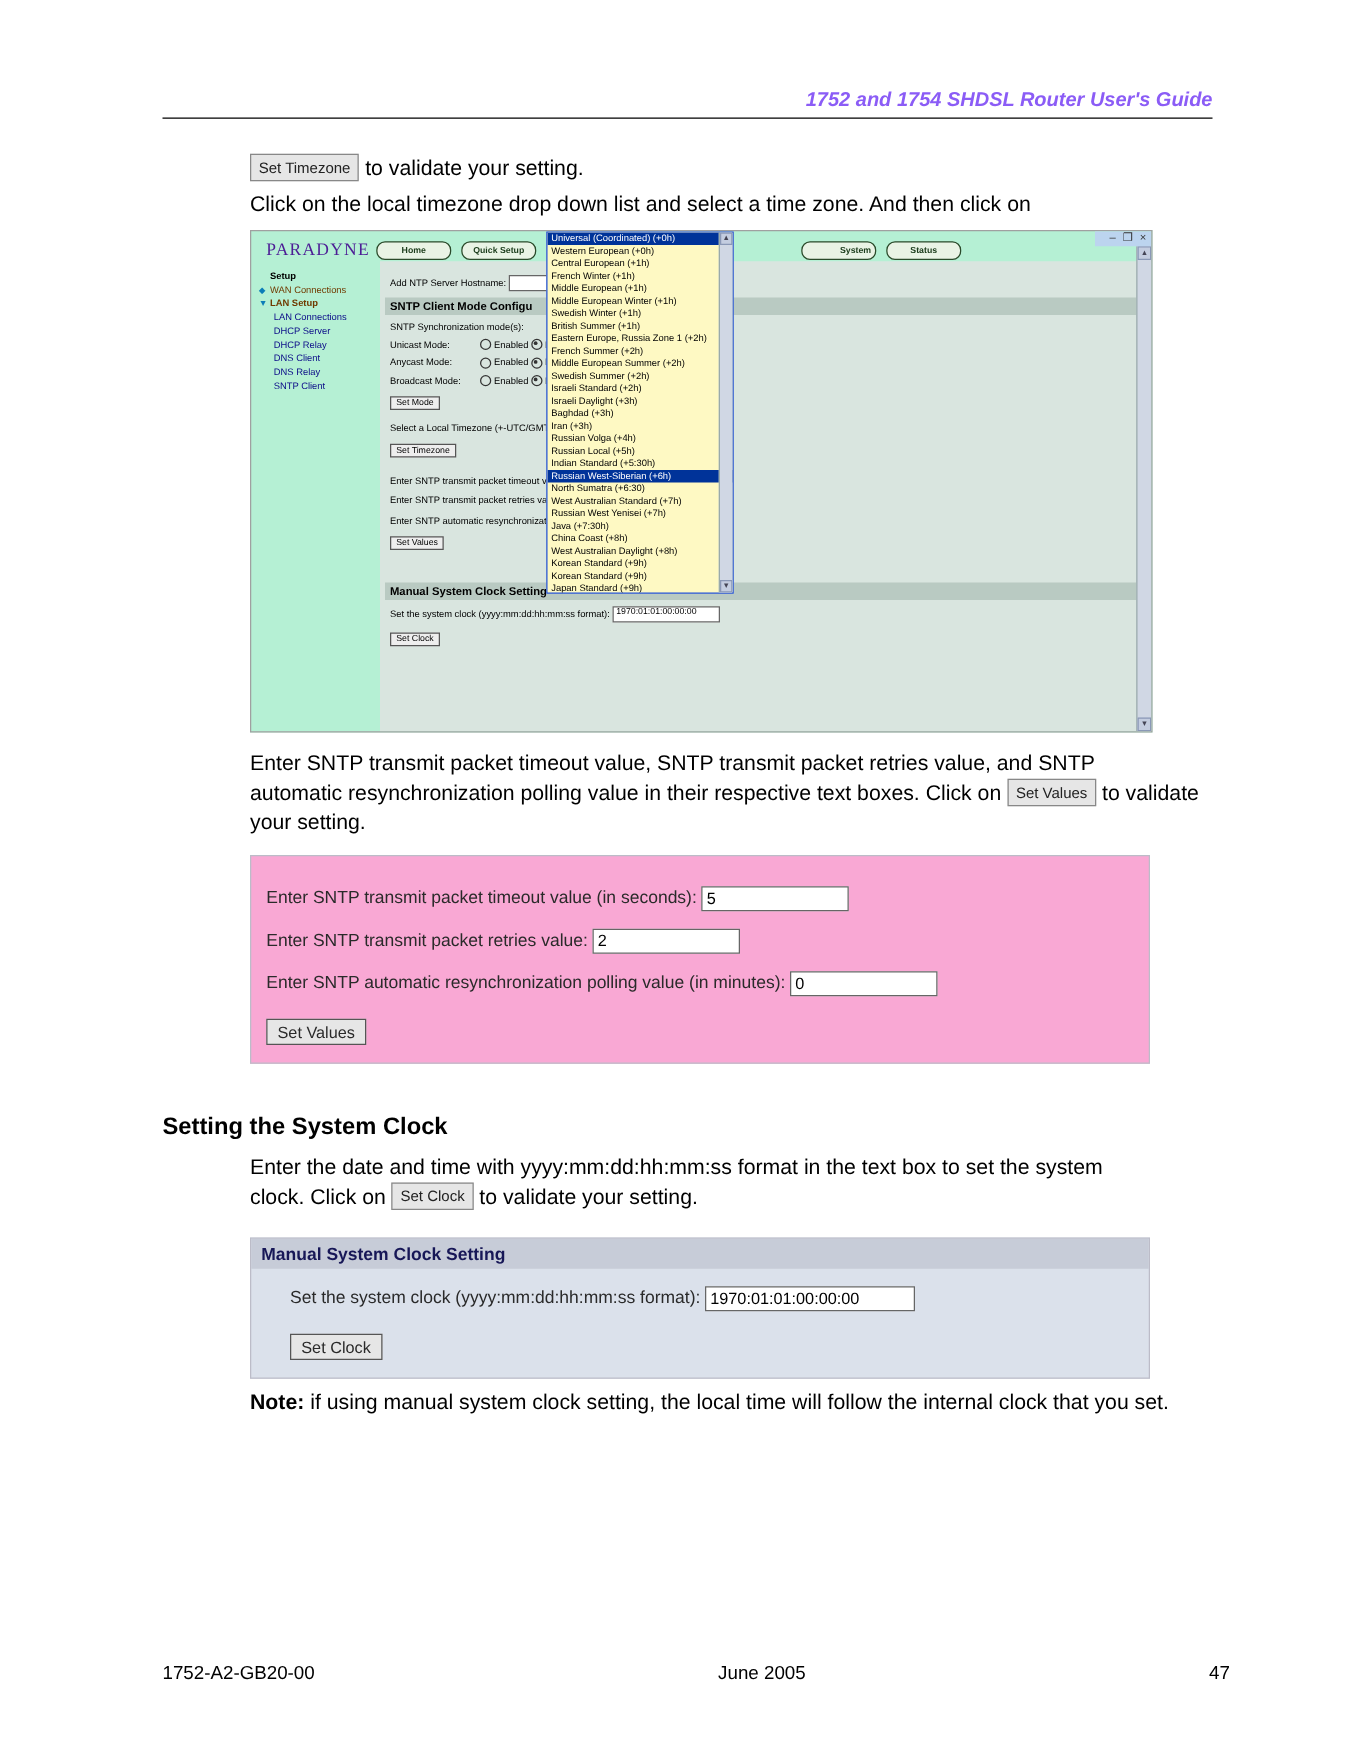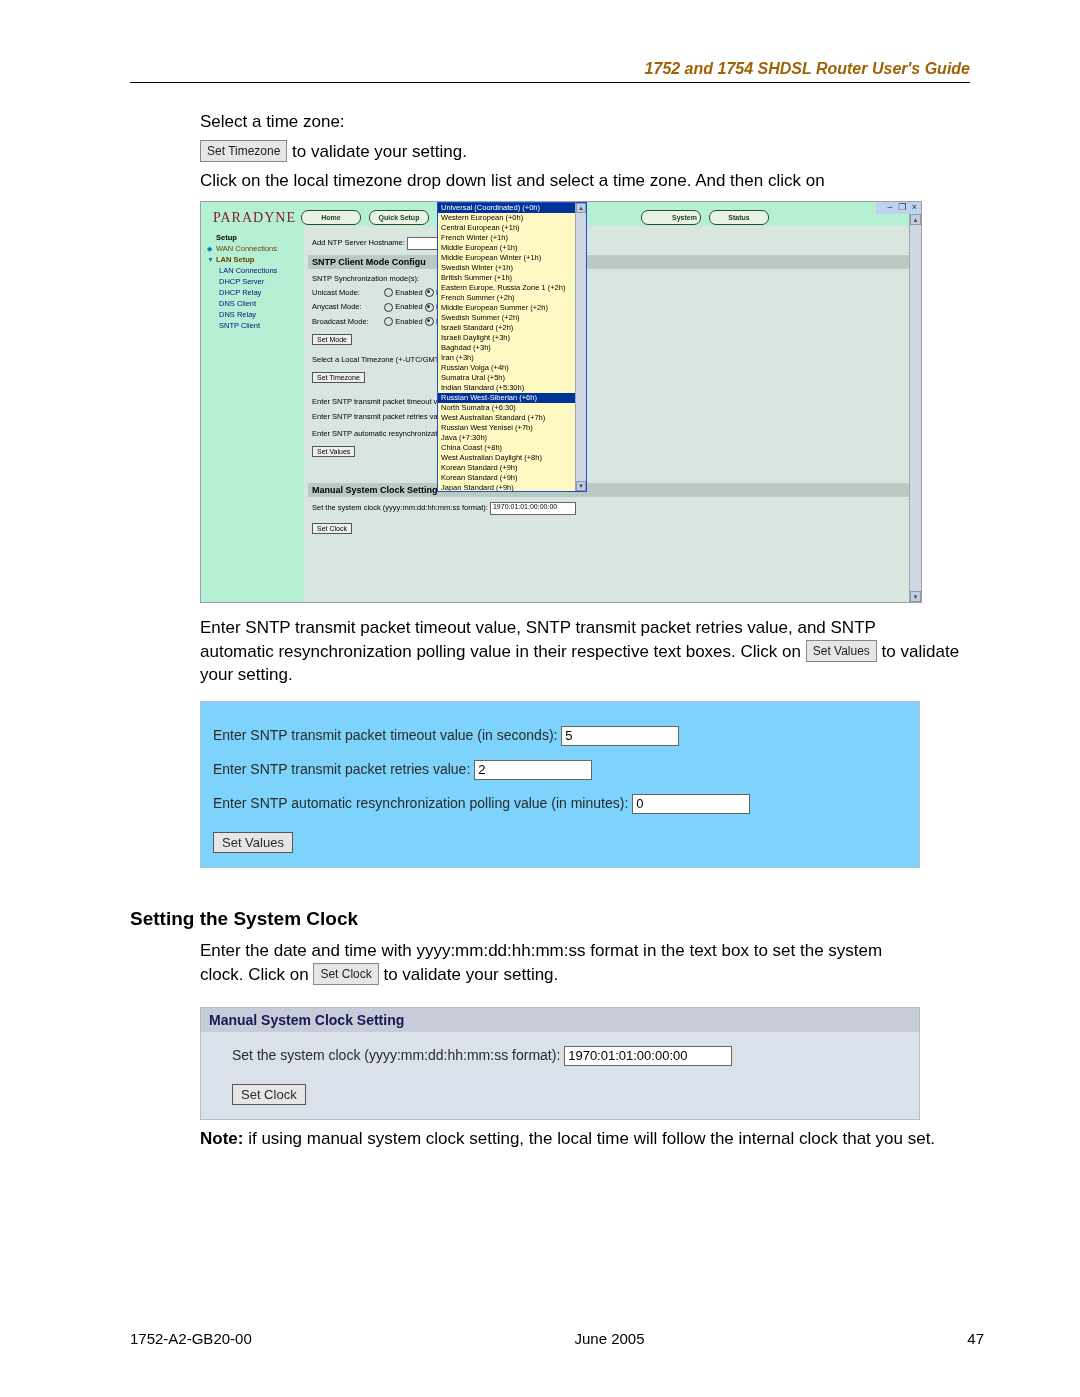--- a/index.html
+++ b/index.html
@@ -10,27 +10,28 @@
     width: 1080px;
   }
   .page {
     padding: 60px 110px 50px 130px;
     position: relative;
     box-sizing: border-box;
     min-height: 1397px;
   }
   .header {
     text-align: right;
-    color: #a16207;
+    color: #8b5cf6;
     font-style: italic;
     font-weight: bold;
     font-size: 16px;
     border-bottom: 1.5px solid #000;
     padding-bottom: 4px;
     margin-bottom: 28px;
+    margin-top: 12px;
   }
   .body-left-indent {
     margin-left: 70px;
   }
   p.body {
     font-size: 17px;
     line-height: 1.35;
     margin: 6px 0;
   }
   .inline-button {
@@ -96,21 +97,21 @@
     padding-left: 30px;
     width: 28px;
   }
   .paradyne {
     position: absolute;
     top: 8px;
     left: 12px;
     font-family: "Times New Roman", serif;
     font-size: 14px;
     letter-spacing: 1px;
-    color: #7f1d1d;
+    color: #4c1d95;
   }
   .router-sidebar {
     position: absolute;
     top: 30px; left: 6px;
     width: 94px;
     font-size: 7.5px;
   }
   .router-sidebar .sb-item { padding: 1px 0; color: #703a00; }
   .router-sidebar .sb-item.sub { padding-left: 12px; color: #0b0b88; }
   .router-sidebar .sb-head { font-weight: bold; color: #000; padding: 1px 0; }
@@ -208,21 +209,21 @@
     font-size: 7px;
     line-height: 8px;
     color: #445;
   }
   .tz-scroll .up { top: 0; }
   .tz-scroll .down { bottom: 0; }
   
   .sntp-panel {
     margin: 14px 0 8px 70px;
     width: 720px;
-    background: #7dd3fc;
+    background: #f9a8d4;
     border: 1px solid #bcbcc8;
     padding: 10px 12px 14px 12px;
     font-size: 14px;
     color: #2a2a2a;
     box-sizing: border-box;
   }
   .sntp-panel .row { margin: 14px 0; }
   .sntp-panel input.box {
     border: 1px solid #666;
     background: #fff;
@@ -284,21 +285,20 @@
     font-size: 15px;
   }
 </style>
 </head>
 <body>
 
 <div class="page">
   <div class="header">1752 and 1754 SHDSL Router User's Guide</div>
 
   <div class="body-left-indent">
-    <p class="body">Select a time zone:</p>
     <p class="body">
       <span class="inline-button">Set Timezone</span>
       <span> to validate your setting.</span>
     </p>
     <p class="body">
       <span>Click on the local timezone drop down list and select a time zone. And then click on</span>
     </p>
   </div>
 
   <div class="router-shot">
@@ -380,21 +380,21 @@
         <div class="tz-item">British Summer (+1h)</div>
         <div class="tz-item">Eastern Europe, Russia Zone 1 (+2h)</div>
         <div class="tz-item">French Summer (+2h)</div>
         <div class="tz-item">Middle European Summer (+2h)</div>
         <div class="tz-item">Swedish Summer (+2h)</div>
         <div class="tz-item">Israeli Standard (+2h)</div>
         <div class="tz-item">Israeli Daylight (+3h)</div>
         <div class="tz-item">Baghdad (+3h)</div>
         <div class="tz-item">Iran (+3h)</div>
         <div class="tz-item">Russian Volga (+4h)</div>
-        <div class="tz-item">Sumatra Ural (+5h)</div>
+        <div class="tz-item">Russian Local (+5h)</div>
         <div class="tz-item">Indian Standard (+5:30h)</div>
         <div class="tz-item sel">Russian West-Siberian (+6h)</div>
         <div class="tz-item">North Sumatra (+6:30)</div>
         <div class="tz-item">West Australian Standard (+7h)</div>
         <div class="tz-item">Russian West Yenisei (+7h)</div>
         <div class="tz-item">Java (+7:30h)</div>
         <div class="tz-item">China Coast (+8h)</div>
         <div class="tz-item">West Australian Daylight (+8h)</div>
         <div class="tz-item">Korean Standard (+9h)</div>
         <div class="tz-item">Korean Standard (+9h)</div>

